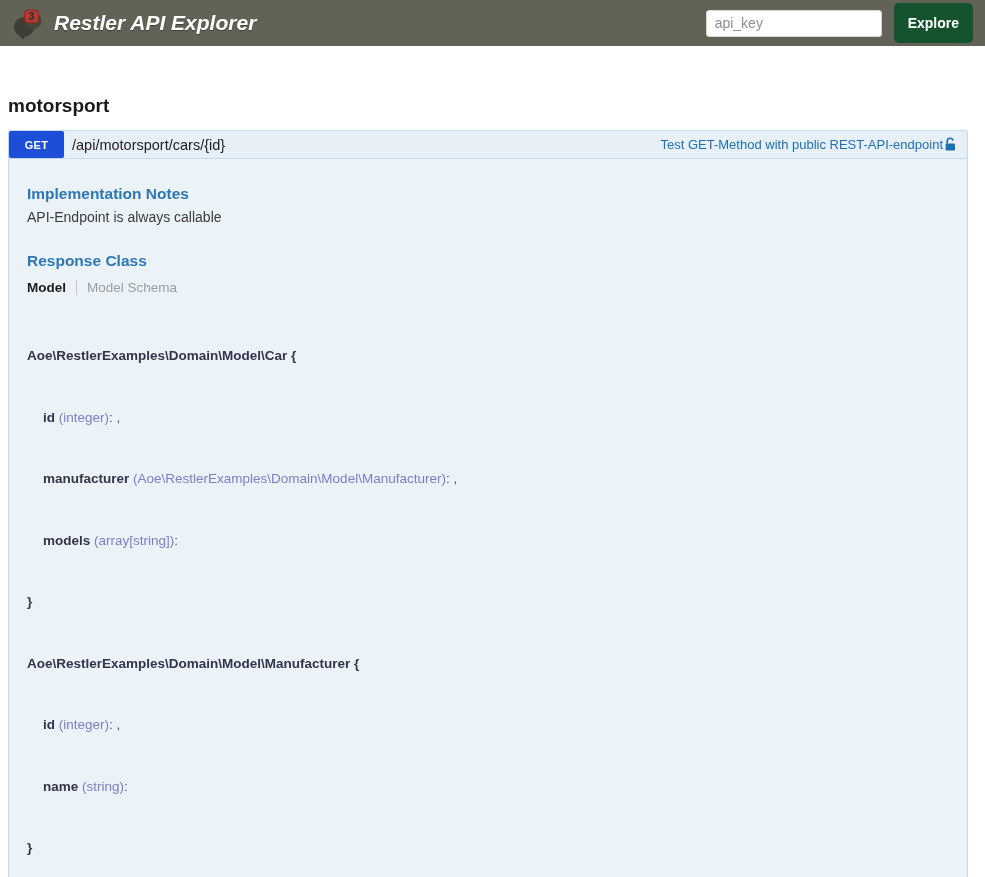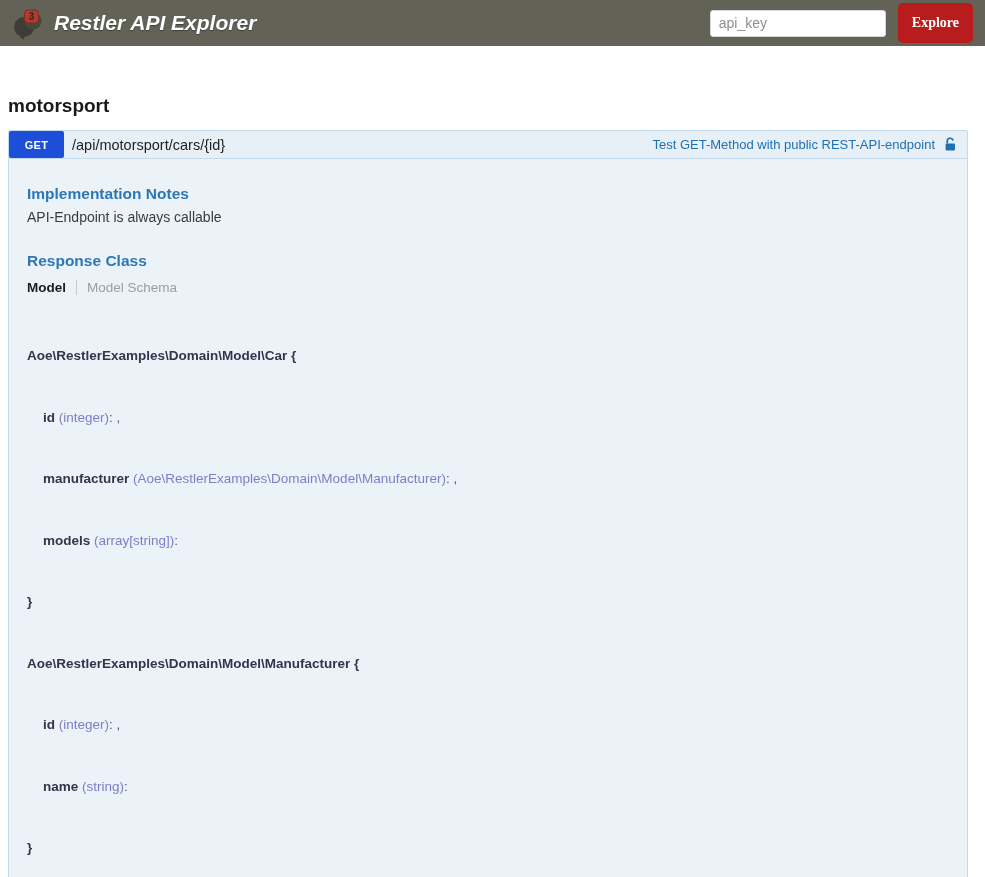--- a/index.html
+++ b/index.html
@@ -13,21 +13,21 @@
   }
   .logo { width: 34px; height: 34px; margin-right: 8px; flex: 0 0 auto; }
   .app-title { color: #fff; font-size: 21px; font-weight: bold; text-shadow: 0 1px 1px rgba(0,0,0,.35); font-style: italic; }
   .topbar-right { margin-left: auto; display: flex; align-items: center; gap: 12px; }
   .api-key-input {
     width: 176px; height: 27px; border: 1px solid #d7d7d7; border-radius: 3px;
     padding: 0 8px; font-size: 14px; font-family: inherit; color: #555;
   }
   .api-key-input::placeholder { color: #8f8f8f; opacity: 1; }
   .explore-btn {
-    background: #b91c1c; color: #fff; font-weight: bold; font-size: 14px; font-family: Liberation Serif, serif;
+    background: #14532d; color: #fff; font-weight: bold; font-size: 14px; font-family: Liberation Sans, sans-serif;
     border: none; border-radius: 5px; padding: 12px 14px; cursor: pointer;
   }
 
   
   .container { width: 960px; margin-left: 8px; }
 
   .resource-heading { display: flex; align-items: baseline; margin-top: 49px; margin-bottom: 13px; flex-direction: column; }
   .resource-heading h2 { font-size: 19px; color: #1a1a1a; }
   .ops-links { margin-left: auto; display: flex; list-style: none; align-items: center; }
   .ops-links li { padding: 0 10px; border-left: 1px solid #d5d5d5; line-height: 14px; }
@@ -42,21 +42,21 @@
   }
   .endpoint .method-badge {
     width: 55px; display: flex; align-items: center; justify-content: center;
     color: #fff; font-size: 11px; font-weight: bold; letter-spacing: .3px;
     background: #1d4ed8; border-radius: 2px; cursor: pointer;
   }
   .endpoint .endpoint-path {
     margin-left: 8px; align-self: center; font-size: 14.5px; color: #222; cursor: pointer;
   }
   .endpoint .endpoint-link {
-    margin-left: auto; margin-right: 9px; align-self: center; display: flex; align-items: center; gap: 8px;
+    margin-left: auto; margin-right: 9px; align-self: center; display: flex; align-items: center; gap: 0;
     font-size: 13px; color: #1f6fb5; text-decoration: none; cursor: pointer;
   }
   .lock-svg { display: block; }
 
   
   .op-content {
     border: 1px solid #c3d9ec; border-top: none; background: #ebf3f9;
     border-radius: 0 0 8px 8px; padding: 16px 18px 14px 18px;
   }
   .op-content h3 { font-size: 15.5px; color: #2d77b5; font-weight: bold; margin: 10px 0 6px; }

